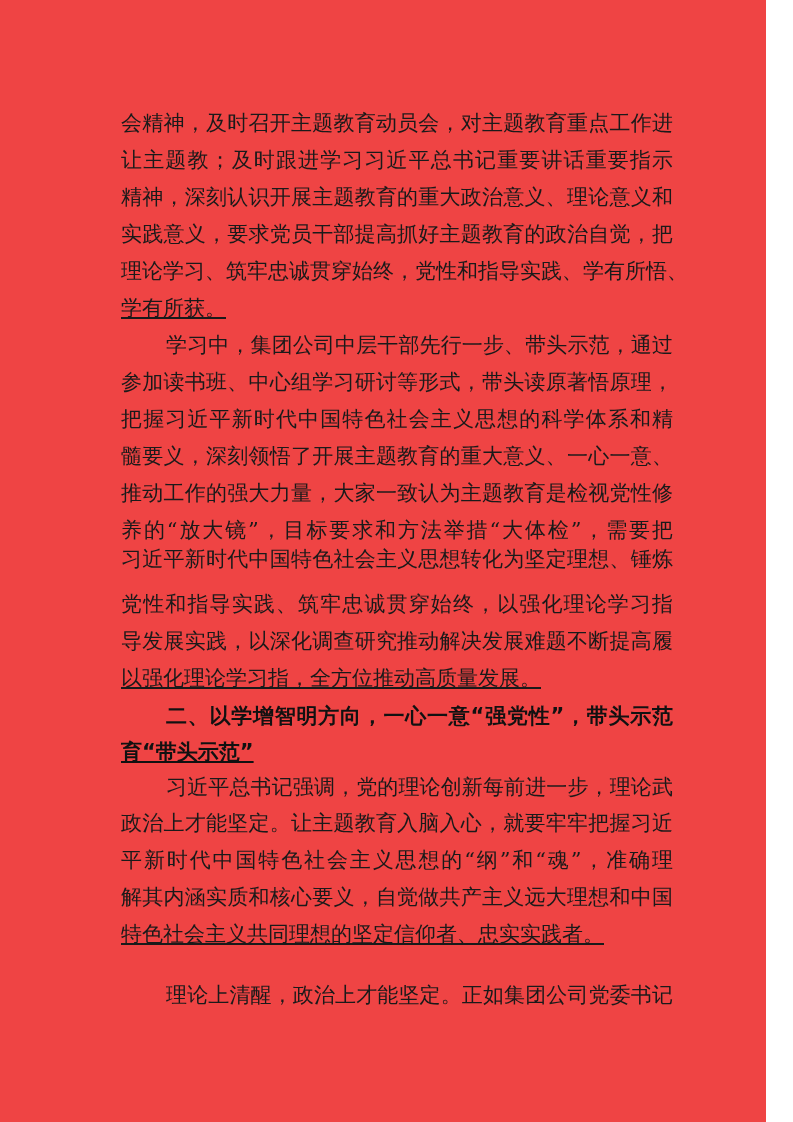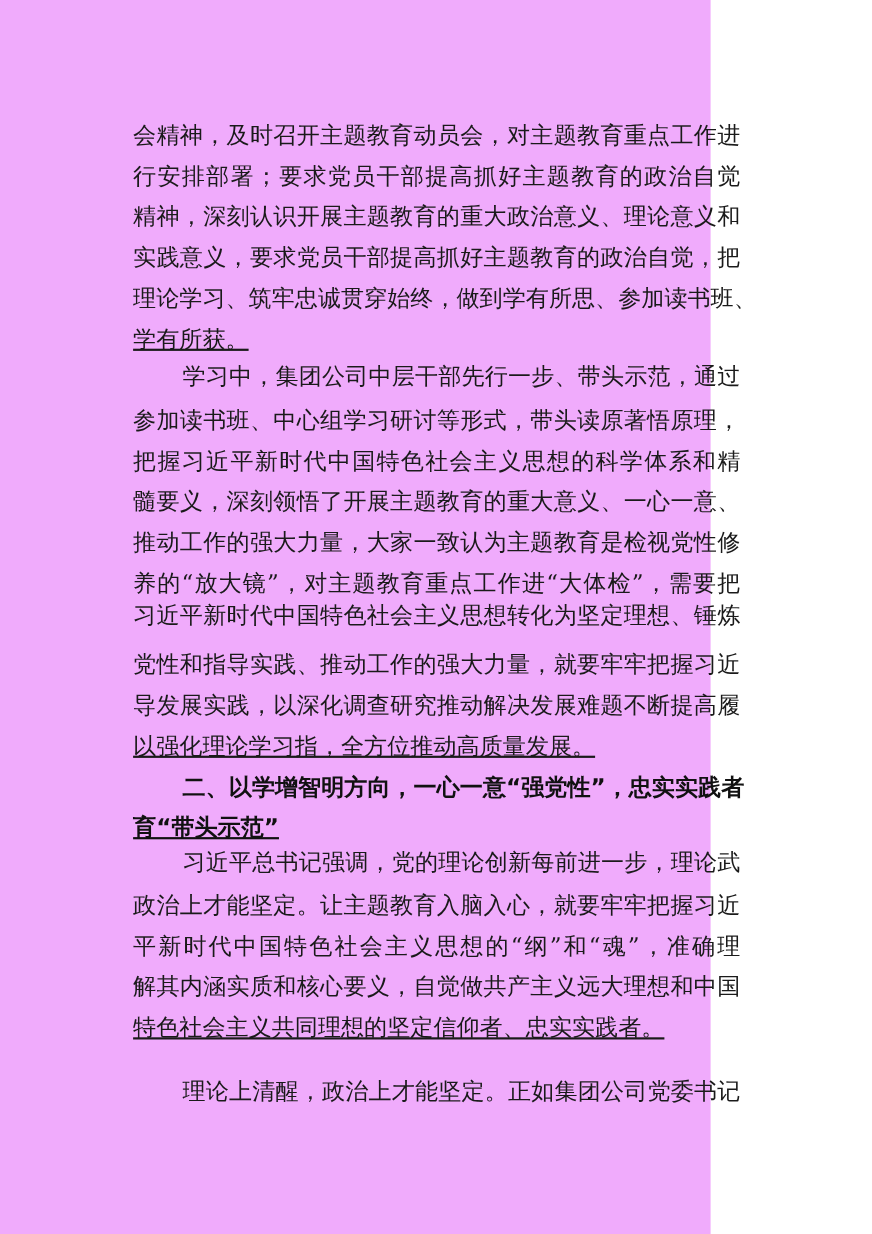--- a/index.html
+++ b/index.html
@@ -1,68 +1,68 @@
 <!DOCTYPE html>
 <html><head>
 <meta charset="utf-8">
 <style>
   html, body { margin: 0; padding: 0; background: #ffffff; }
   body { width: 793px; height: 1122px; position: relative; overflow: hidden; }
-  .page { position: absolute; left: 0; top: 0; width: 646px; height: 1122px; background: #f0abfc; }
+  .page { position: absolute; left: 0; top: 0; width: 766px; height: 1122px; background: #ef4444; }
   .line {
     position: absolute;
     left: 121px;
     width: 552px;
     height: 30px;
     line-height: 30px;
     font-family: "DejaVu Serif", serif;
     font-size: 21px;
     color: #1a1a1a;
     white-space: nowrap;
     text-align: justify;
     text-align-last: justify;
     letter-spacing: 0;
   }
   .line.last { text-align-last: left; text-decoration: underline; }
-  .line.indent { left: 166px; width: 507px; font-family: Liberation Mono, monospace; }
+  .line.indent { left: 166px; width: 507px; }
   .line.heading {
     font-family: "DejaVu Sans", sans-serif;
     font-weight: bold;
     color: #111111;
   }
 </style>
 </head>
 <body>
 
 <div class="page">
 
   <div>
     <div class="line" style="top:108px">会精神，及时召开主题教育动员会，对主题教育重点工作进</div>
-    <div class="line" style="top:145px">行安排部署；要求党员干部提高抓好主题教育的政治自觉</div>
+    <div class="line" style="top:145px">让主题教；及时跟进学习习近平总书记重要讲话重要指示</div>
     <div class="line" style="top:182px">精神，深刻认识开展主题教育的重大政治意义、理论意义和</div>
     <div class="line" style="top:219px">实践意义，要求党员干部提高抓好主题教育的政治自觉，把</div>
-    <div class="line" style="top:256px">理论学习、筑牢忠诚贯穿始终，做到学有所思、参加读书班、</div>
+    <div class="line" style="top:256px">理论学习、筑牢忠诚贯穿始终，党性和指导实践、学有所悟、</div>
     <div class="line last" style="top:293px">学有所获。</div>
   </div>
 
   <div>
     <div class="line indent" style="top:330px">学习中，集团公司中层干部先行一步、带头示范，通过</div>
     <div class="line" style="top:367px">参加读书班、中心组学习研讨等形式，带头读原著悟原理，</div>
     <div class="line" style="top:404px">把握习近平新时代中国特色社会主义思想的科学体系和精</div>
     <div class="line" style="top:441px">髓要义，深刻领悟了开展主题教育的重大意义、一心一意、</div>
     <div class="line" style="top:478px">推动工作的强大力量，大家一致认为主题教育是检视党性修</div>
-    <div class="line" style="top:515px">养的“放大镜”，对主题教育重点工作进“大体检”，需要把</div>
+    <div class="line" style="top:515px">养的“放大镜”，目标要求和方法举措“大体检”，需要把</div>
     <div class="line" style="top:544px">习近平新时代中国特色社会主义思想转化为坚定理想、锤炼</div>
-    <div class="line" style="top:589px">党性和指导实践、推动工作的强大力量，就要牢牢把握习近</div>
+    <div class="line" style="top:589px">党性和指导实践、筑牢忠诚贯穿始终，以强化理论学习指</div>
     <div class="line" style="top:626px">导发展实践，以深化调查研究推动解决发展难题不断提高履</div>
     <div class="line last" style="top:663px">以强化理论学习指，全方位推动高质量发展。</div>
   </div>
 
   <div>
-    <div class="line heading indent" style="top:701px">二、以学增智明方向，一心一意“强党性”，忠实实践者</div>
+    <div class="line heading indent" style="top:701px">二、以学增智明方向，一心一意“强党性”，带头示范</div>
     <div class="line heading last" style="top:737px">育“带头示范”</div>
   </div>
 
   <div>
     <div class="line indent" style="top:772px">习近平总书记强调，党的理论创新每前进一步，理论武</div>
     <div class="line" style="top:808px">政治上才能坚定。让主题教育入脑入心，就要牢牢把握习近</div>
     <div class="line" style="top:845px">平新时代中国特色社会主义思想的“纲”和“魂”，准确理</div>
     <div class="line" style="top:882px">解其内涵实质和核心要义，自觉做共产主义远大理想和中国</div>
     <div class="line last" style="top:919px">特色社会主义共同理想的坚定信仰者、忠实实践者。</div>
   </div>

